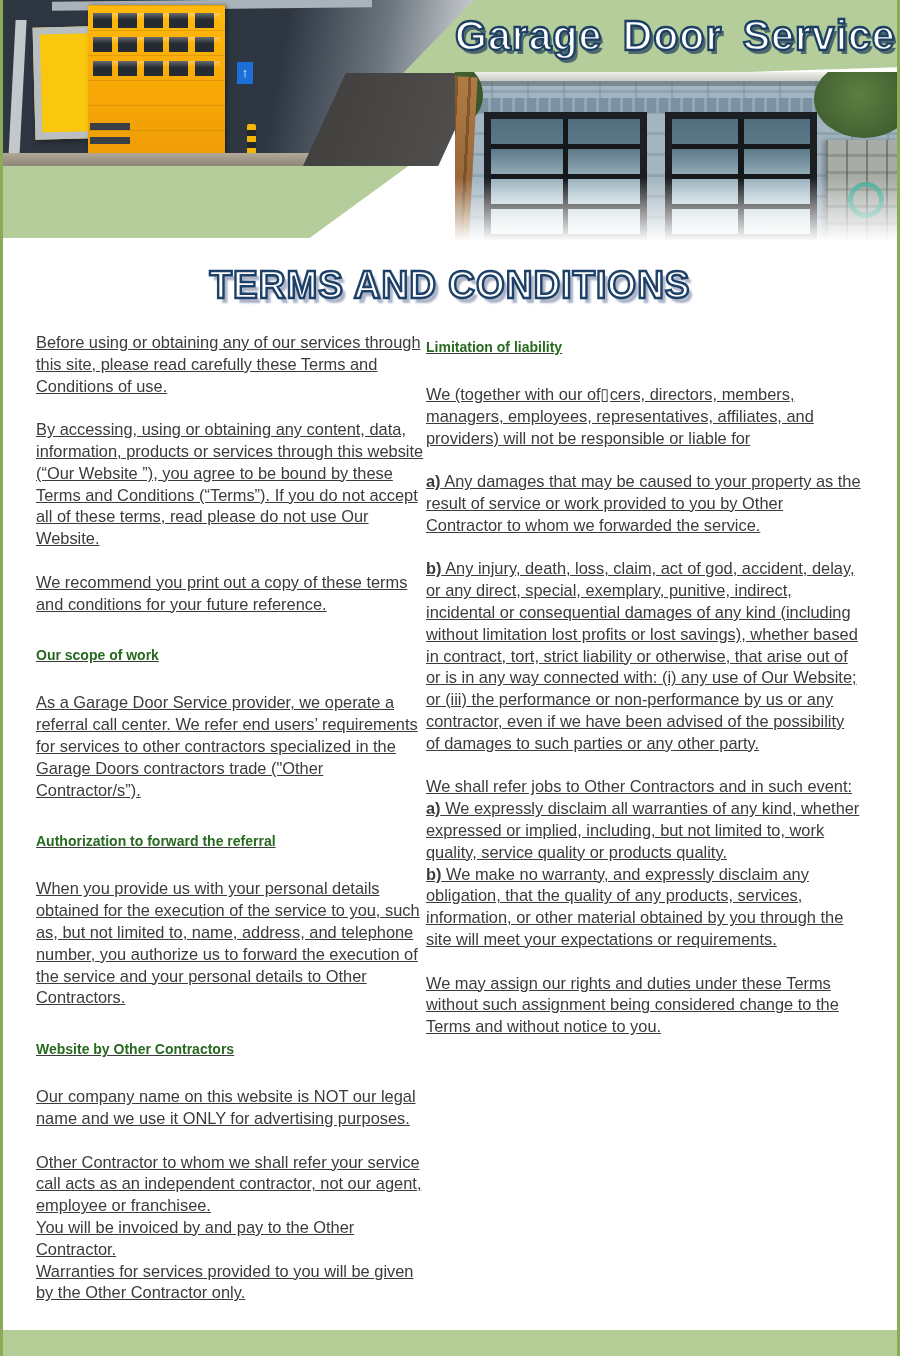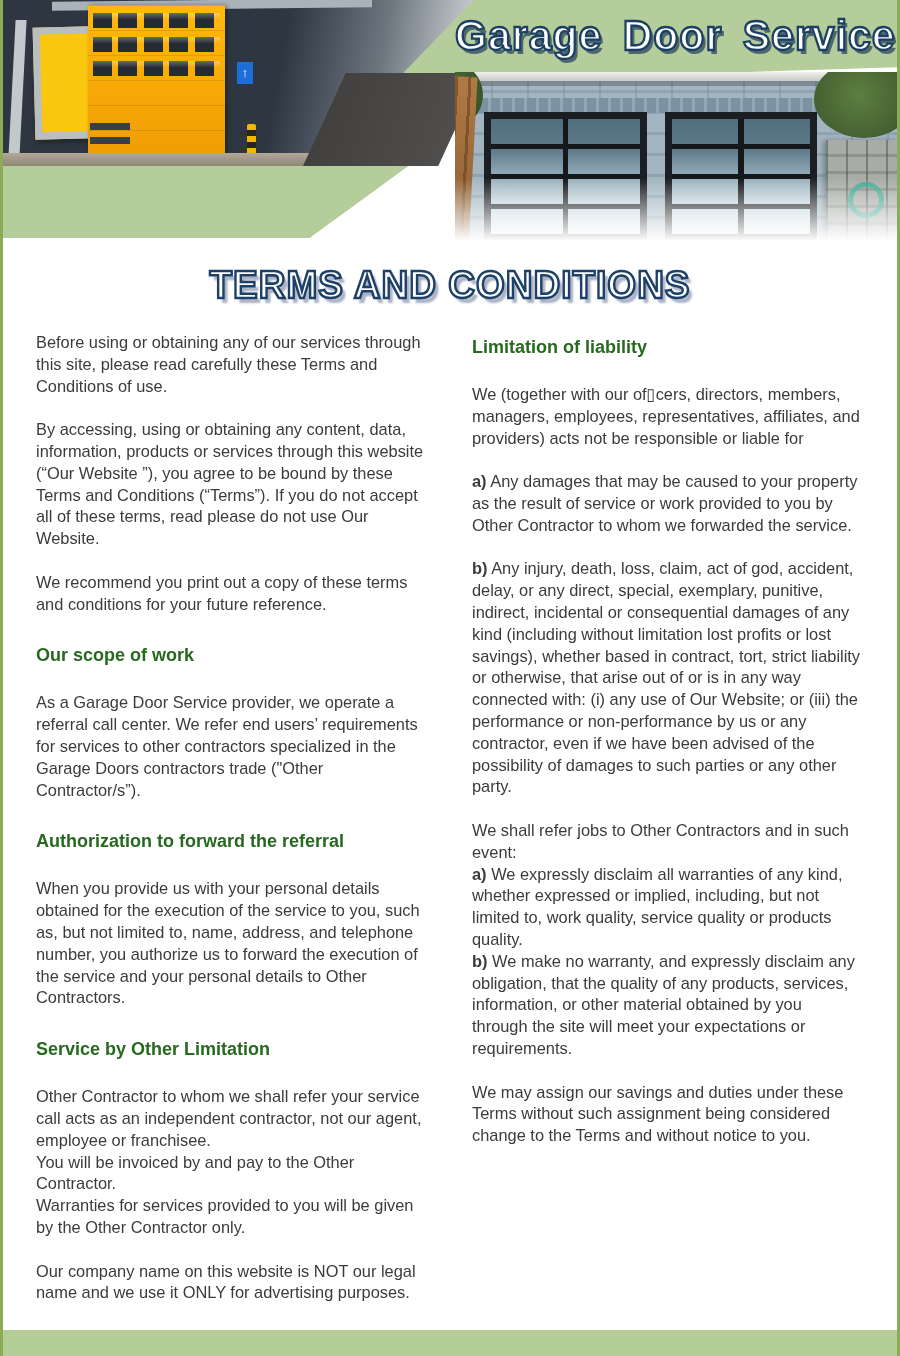--- a/index.html
+++ b/index.html
@@ -144,32 +144,32 @@
     -webkit-text-stroke:2.4px #1d4068;
     text-shadow:4px 5px 2px rgba(100,115,150,.55);
     transform:scaleY(1.06);
   }
 
   
   .content{
     flex:1 1 auto;
     display:flex;
     padding:22px 36px 0 33px;
-    gap:46px;
     overflow:hidden;
+    text-decoration:underline;
   }
   .col-left{flex:0 0 390px;}
   .col-right{flex:1 1 auto;}
   .para{
     font-size:16.4px;line-height:21.8px;margin:0 0 21.8px 0;
     white-space:pre-line;
   }
   .para .b{font-weight:bold;}
   .sec-heading{
-    font-size:18px;line-height:26px;font-weight:bold;
+    font-size:14px;line-height:26px;font-weight:bold;
     color:var(--heading);
     margin:27px 0 24px 0;
   }
   .sec-heading:first-child{margin-top:2px;}
 
   
   .footer-bar{flex:none;height:26px;margin:0 -3px;background:var(--footer);}
 </style>
 </head>
 <body>
@@ -218,33 +218,33 @@
 
   <div class="content">
     <div class="col-left" id="col-left">
         <p class="para"><span>Before using or obtaining any of our services through this site, please read carefully these Terms and Conditions of use.</span></p>
         <p class="para"><span>By accessing, using or obtaining any content, data, information, products or services through this website (“Our Website ”), you agree to be bound by these Terms and Conditions (“Terms”). If you do not accept all of these terms, read please do not use Our Website.</span></p>
         <p class="para"><span>We recommend you print out a copy of these terms and conditions for your future reference.</span></p>
         <h2 class="sec-heading">Our scope of work</h2>
         <p class="para"><span>As a Garage Door Service provider, we operate a referral call center. We refer end users’ requirements for services to other contractors specialized in the Garage Doors contractors trade ("Other Contractor/s”).</span></p>
         <h2 class="sec-heading">Authorization to forward the referral</h2>
         <p class="para"><span>When you provide us with your personal details obtained for the execution of the service to you, such as, but not limited to, name, address, and telephone number, you authorize us to forward the execution of the service and your personal details to Other Contractors.</span></p>
-        <h2 class="sec-heading">Service by Other Limitation</h2>
+        <h2 class="sec-heading">Website by Other Contractors</h2>
+        <p class="para"><span>Our company name on this website is NOT our legal name and we use it ONLY for advertising purposes.</span></p>
         <p class="para"><span>Other Contractor to whom we shall refer your service call acts as an independent contractor, not our agent, employee or franchisee.
 You will be invoiced by and pay to the Other Contractor.
 Warranties for services provided to you will be given by the Other Contractor only.</span></p>
-        <p class="para"><span>Our company name on this website is NOT our legal name and we use it ONLY for advertising purposes.</span></p>
       </div>
     <div class="col-right" id="col-right">
         <h2 class="sec-heading">Limitation of liability</h2>
-        <p class="para"><span>We (together with our of▯cers, directors, members, managers, employees, representatives, affiliates, and providers) acts not be responsible or liable for</span></p>
+        <p class="para"><span>We (together with our of▯cers, directors, members, managers, employees, representatives, affiliates, and providers) will not be responsible or liable for</span></p>
         <p class="para"><span class="b">a)</span><span> Any damages that may be caused to your property as the result of service or work provided to you by Other Contractor to whom we forwarded the service.</span></p>
         <p class="para"><span class="b">b)</span><span> Any injury, death, loss, claim, act of god, accident, delay, or any direct, special, exemplary, punitive, indirect, incidental or consequential damages of any kind (including without limitation lost profits or lost savings), whether based in contract, tort, strict liability or otherwise, that arise out of or is in any way connected with: (i) any use of Our Website; or (iii) the performance or non-performance by us or any contractor, even if we have been advised of the possibility of damages to such parties or any other party.</span></p>
         <p class="para"><span>We shall refer jobs to Other Contractors and in such event:
 </span><span class="b">a)</span><span> We expressly disclaim all warranties of any kind, whether expressed or implied, including, but not limited to, work quality, service quality or products quality.
 </span><span class="b">b)</span><span> We make no warranty, and expressly disclaim any obligation, that the quality of any products, services, information, or other material obtained by you through the site will meet your expectations or requirements.</span></p>
-        <p class="para"><span>We may assign our savings and duties under these Terms without such assignment being considered change to the Terms and without notice to you.</span></p>
+        <p class="para"><span>We may assign our rights and duties under these Terms without such assignment being considered change to the Terms and without notice to you.</span></p>
       </div>
   </div>
 
   <div class="footer-bar"></div>
 
 </div>
 
 </body></html>

